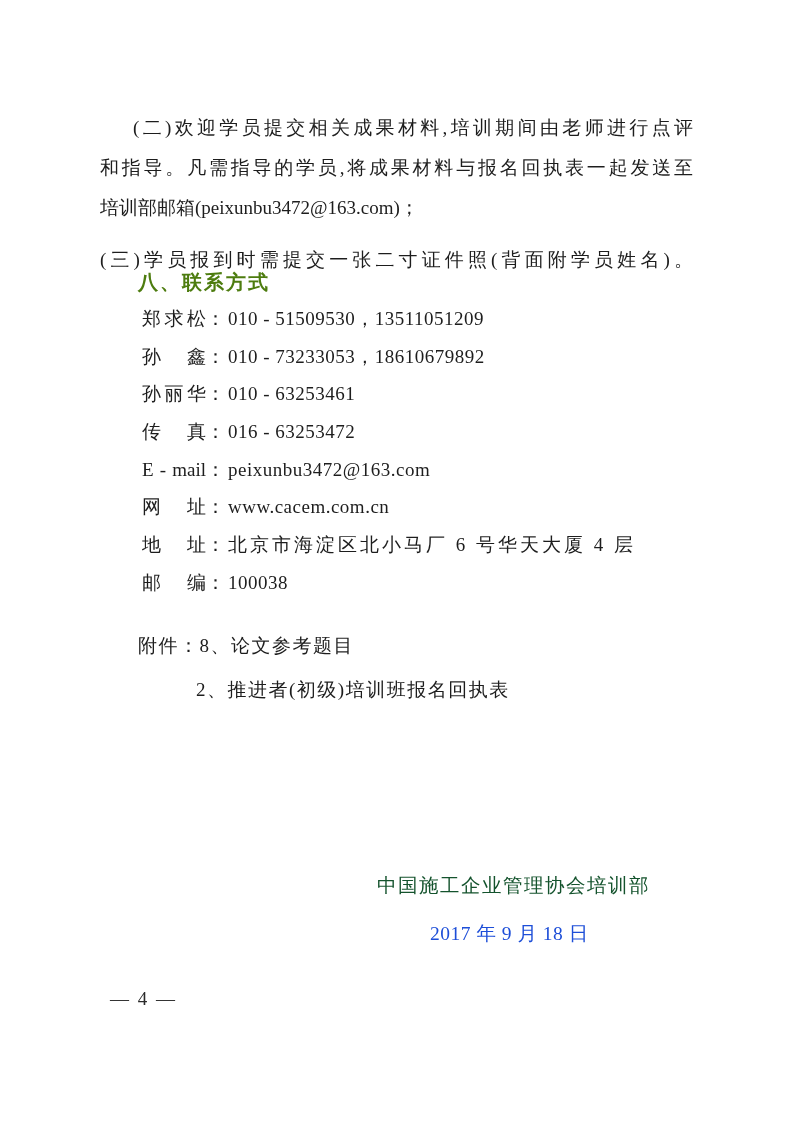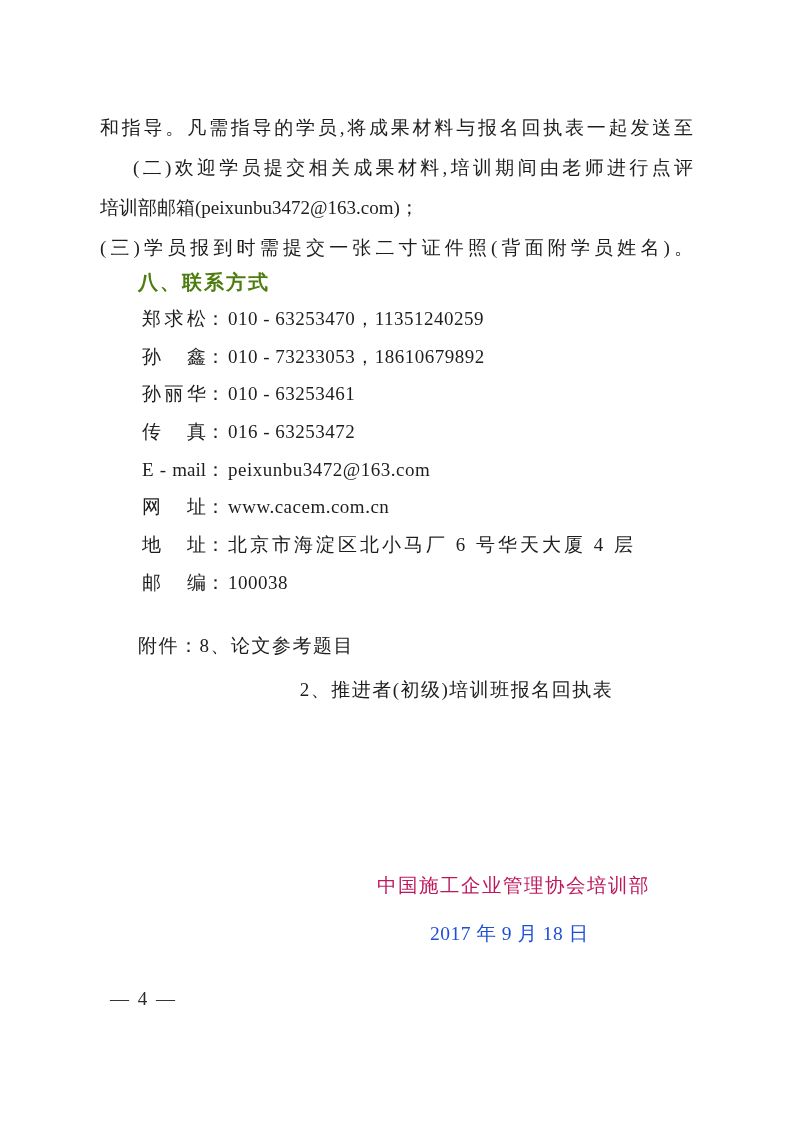--- a/index.html
+++ b/index.html
@@ -39,21 +39,21 @@
   .para1 .line.indent { text-indent: 33px; }
   .para1 .line.no-just {
     text-align: right;
     text-align-last: left;
   }
 
   
   .para3 {
     position: absolute;
     left: 100px;
-    top: 228px;
+    top: 240px;
     width: 593px;
     font-size: 19px;
   }
 
   
   .section-heading {
     position: absolute;
     left: 138px;
     top: 262px;
     height: 40px;
@@ -100,30 +100,30 @@
     top: 624px;
     width: 593px;
     font-size: 19px;
   }
   .attachments .aline {
     height: 44px;
     line-height: 44px;
     letter-spacing: 1.5px;
   }
   .attachments .aline1 { margin-left: 38px; }
-  .attachments .aline2 { margin-left: 120px; text-align: center; }
+  .attachments .aline2 { margin-left: 96px; }
 
   
   .sig-org {
     position: absolute;
     left: 377px;
     top: 872px;
     font-size: 19.5px;
     letter-spacing: 1.5px;
-    color: #be185d;
+    color: #14532d;
   }
   .sig-date {
     position: absolute;
     left: 430px;
     top: 920px;
     font-size: 19.5px;
     letter-spacing: 0.5px;
     color: #1d4ed8;
   }
 
@@ -136,34 +136,34 @@
     letter-spacing: 2px;
     color: #2a2a2a;
   }
 </style>
 </head>
 <body>
 
 <div class="page">
 
   <div class="para1">
+    <div class="line indent">(二)欢迎学员提交相关成果材料,培训期间由老师进行点评</div>
     <div class="line">和指导。凡需指导的学员,将成果材料与报名回执表一起发送至</div>
-    <div class="line indent">(二)欢迎学员提交相关成果材料,培训期间由老师进行点评</div>
     <div class="line no-just">培训部邮箱(peixunbu3472@163.com)；</div>
   </div>
 
   <div class="para3">
     <div class="line">(三)学员报到时需提交一张二寸证件照(背面附学员姓名)。</div>
   </div>
 
   <div class="section-heading">八、联系方式</div>
 
   <div class="contacts">
     <div class="crow">
-      <span class="clabel">郑求松</span><span class="csep">：</span><span class="cvalue">010 - 63253470，11351240259</span>
+      <span class="clabel">郑求松</span><span class="csep">：</span><span class="cvalue">010 - 51509530，13511051209</span>
     </div>
     <div class="crow">
       <span class="clabel">孙鑫</span><span class="csep">：</span><span class="cvalue">010 - 73233053，18610679892</span>
     </div>
     <div class="crow">
       <span class="clabel">孙丽华</span><span class="csep">：</span><span class="cvalue">010 - 63253461</span>
     </div>
     <div class="crow">
       <span class="clabel">传真</span><span class="csep">：</span><span class="cvalue">016 - 63253472</span>
     </div>

